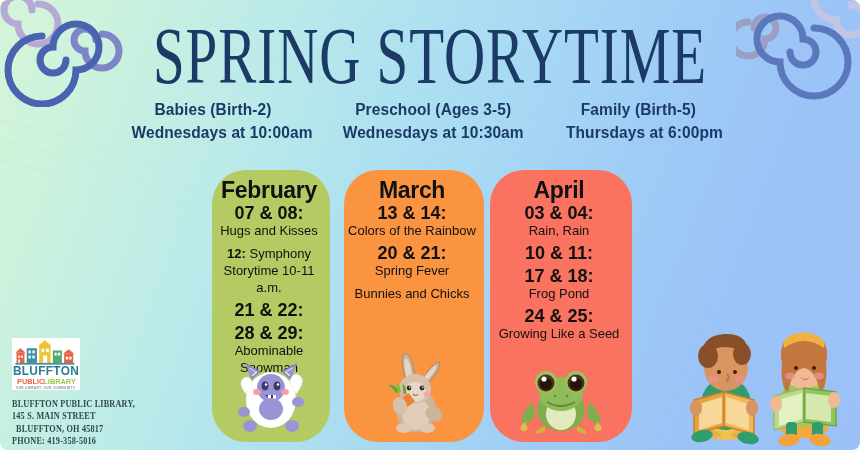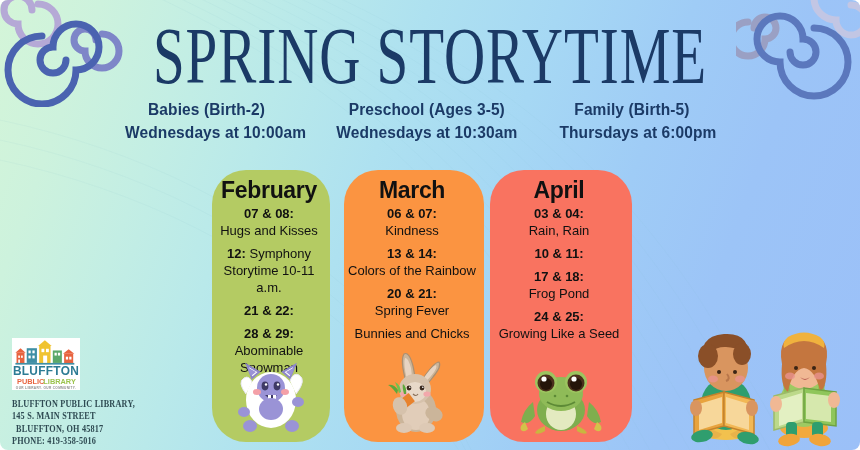--- a/index.html
+++ b/index.html
@@ -36,21 +36,21 @@
     letter-spacing: 1px;
     color: #1b3a66;
     font-weight: 400;
     transform: scaleY(1.28) scaleX(0.92);
     transform-origin: center top;
   }
 
   
   .audiences {
     position: absolute; top: 98px; left: 110px; width: 640px;
-    display: flex; justify-content: flex-start;
+    display: flex; justify-content: flex-end;
     color: #1b3a66;
   }
   .aud { text-align: center; width: 33%; }
   .aud .aud-name {
     font-size: 15.5px; line-height: 22px; font-weight: 600;
     transform: scaleY(1.12); transform-origin: center;
     letter-spacing: .1px;
   }
   .aud .aud-time {
     font-size: 15.5px; line-height: 24px; font-weight: 600;
@@ -72,21 +72,21 @@
   }
   .card-0 { left: 0px;   width: 118px; }
   .card-1 { left: 132px; width: 140px; }
   .card-2 { left: 278px; width: 142px; }
 
   .month {
     font-size: 23px; font-weight: 700; line-height: 28px;
     letter-spacing: -.3px; margin-bottom: 1px;
   }
   .entry { margin-bottom: 6px; }
-  .entry .dates { font-size: 13px; font-weight: 700; line-height: 17px; }
+  .entry .dates { font-size: 18px; font-weight: 700; line-height: 17px; }
   .entry .topic { font-size: 13px; font-weight: 400; line-height: 17px; }
   .entry.inline { font-size: 13px; line-height: 17px; }
   .entry.inline b { font-weight: 700; }
 
   .art { position: absolute; left: 0; right: 0; bottom: 2px; text-align: center; }
 
   
   .logo-block { position: absolute; left: 12px; top: 338px; width: 125px; }
   .logo { width: 68px; }
   .address {
@@ -204,24 +204,20 @@
             <ellipse cx="12" cy="58" rx="6" ry="5" fill="#9a93d6"></ellipse>
             <ellipse cx="66" cy="48" rx="6" ry="5" fill="#9a93d6"></ellipse>
           </g>
         </svg>
       </div>
     </div>
 
     <div class="card card-1" style="background: rgb(251, 148, 65);">
       <div class="month">March</div>
 
-      <div class="entry">
-        <div class="dates">06 &amp; 07:</div>
-        <div class="topic">Kindness</div>
-      </div>
       <div class="entry">
         <div class="dates">13 &amp; 14:</div>
         <div class="topic">Colors of the Rainbow</div>
       </div>
       <div class="entry">
         <div class="dates">20 &amp; 21:</div>
         <div class="topic">Spring Fever</div>
       </div>
       <div class="entry">
         <div class="topic">Bunnies and Chicks</div>

